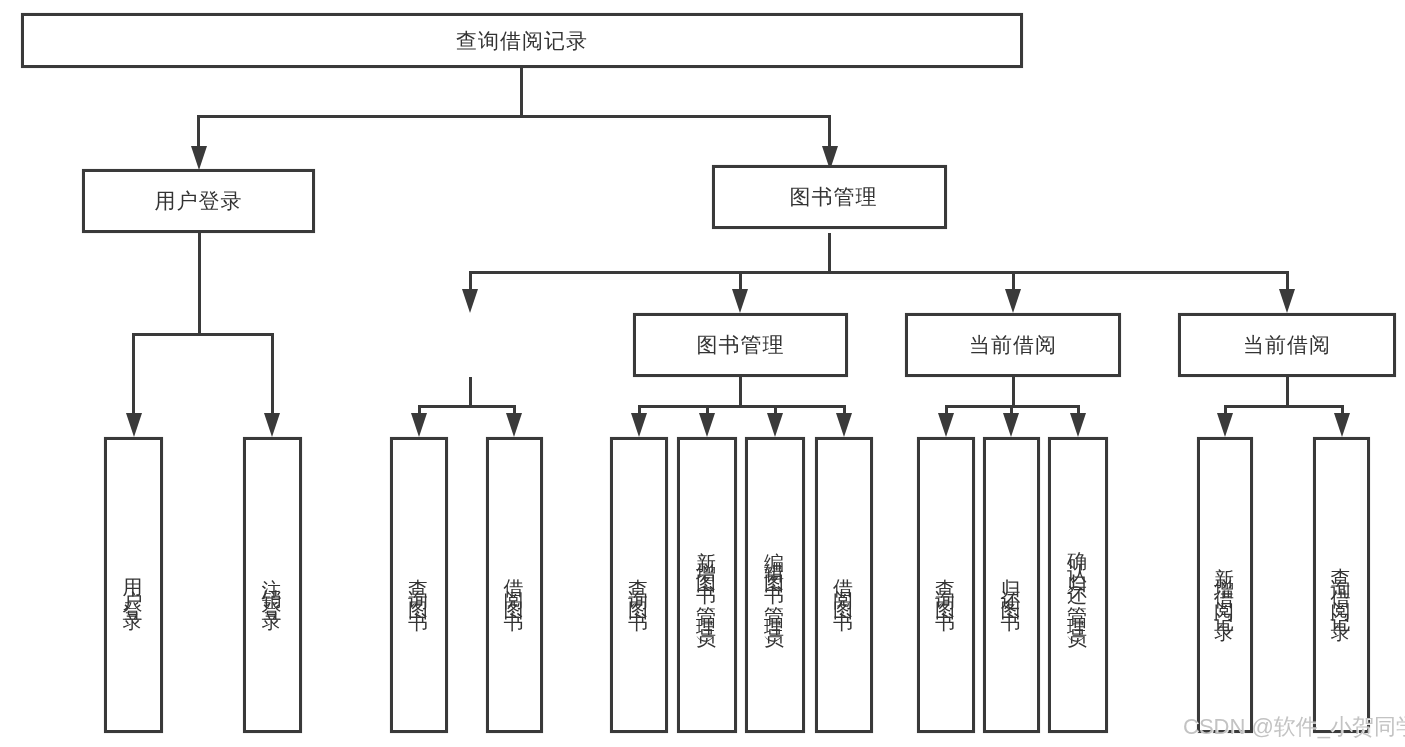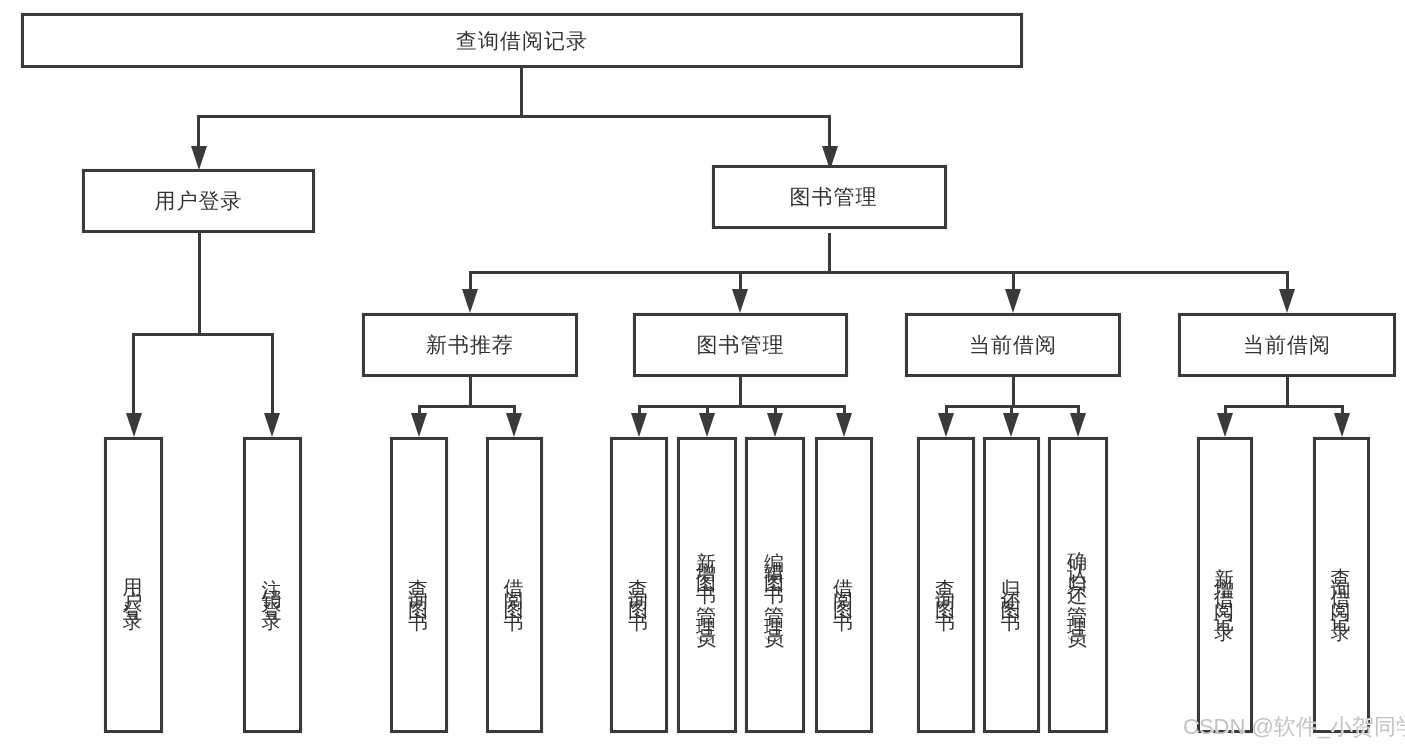--- a/index.html
+++ b/index.html
@@ -102,23 +102,20 @@
   <div class="hl" style="left:469px; top:271px; width:820px;"></div>
   <div class="vl" style="left:469px; top:271px; height:20px;"></div>
   <div class="ah" style="left:462px; top:289px;"></div>
   <div class="vl" style="left:739px; top:271px; height:20px;"></div>
   <div class="ah" style="left:732px; top:289px;"></div>
   <div class="vl" style="left:1012px; top:271px; height:20px;"></div>
   <div class="ah" style="left:1005px; top:289px;"></div>
   <div class="vl" style="left:1286px; top:271px; height:20px;"></div>
   <div class="ah" style="left:1279px; top:289px;"></div>
 
-  <div class="box" style="left:362px; top:313px; width:216px; height:64px;">
-    <span>新书推荐</span>
-  </div>
   <div class="box" style="left:633px; top:313px; width:215px; height:64px;">
     <span>图书管理</span>
   </div>
   <div class="box" style="left:905px; top:313px; width:216px; height:64px;">
     <span>当前借阅</span>
   </div>
   <div class="box" style="left:1178px; top:313px; width:218px; height:64px;">
     <span>当前借阅</span>
   </div>
 

